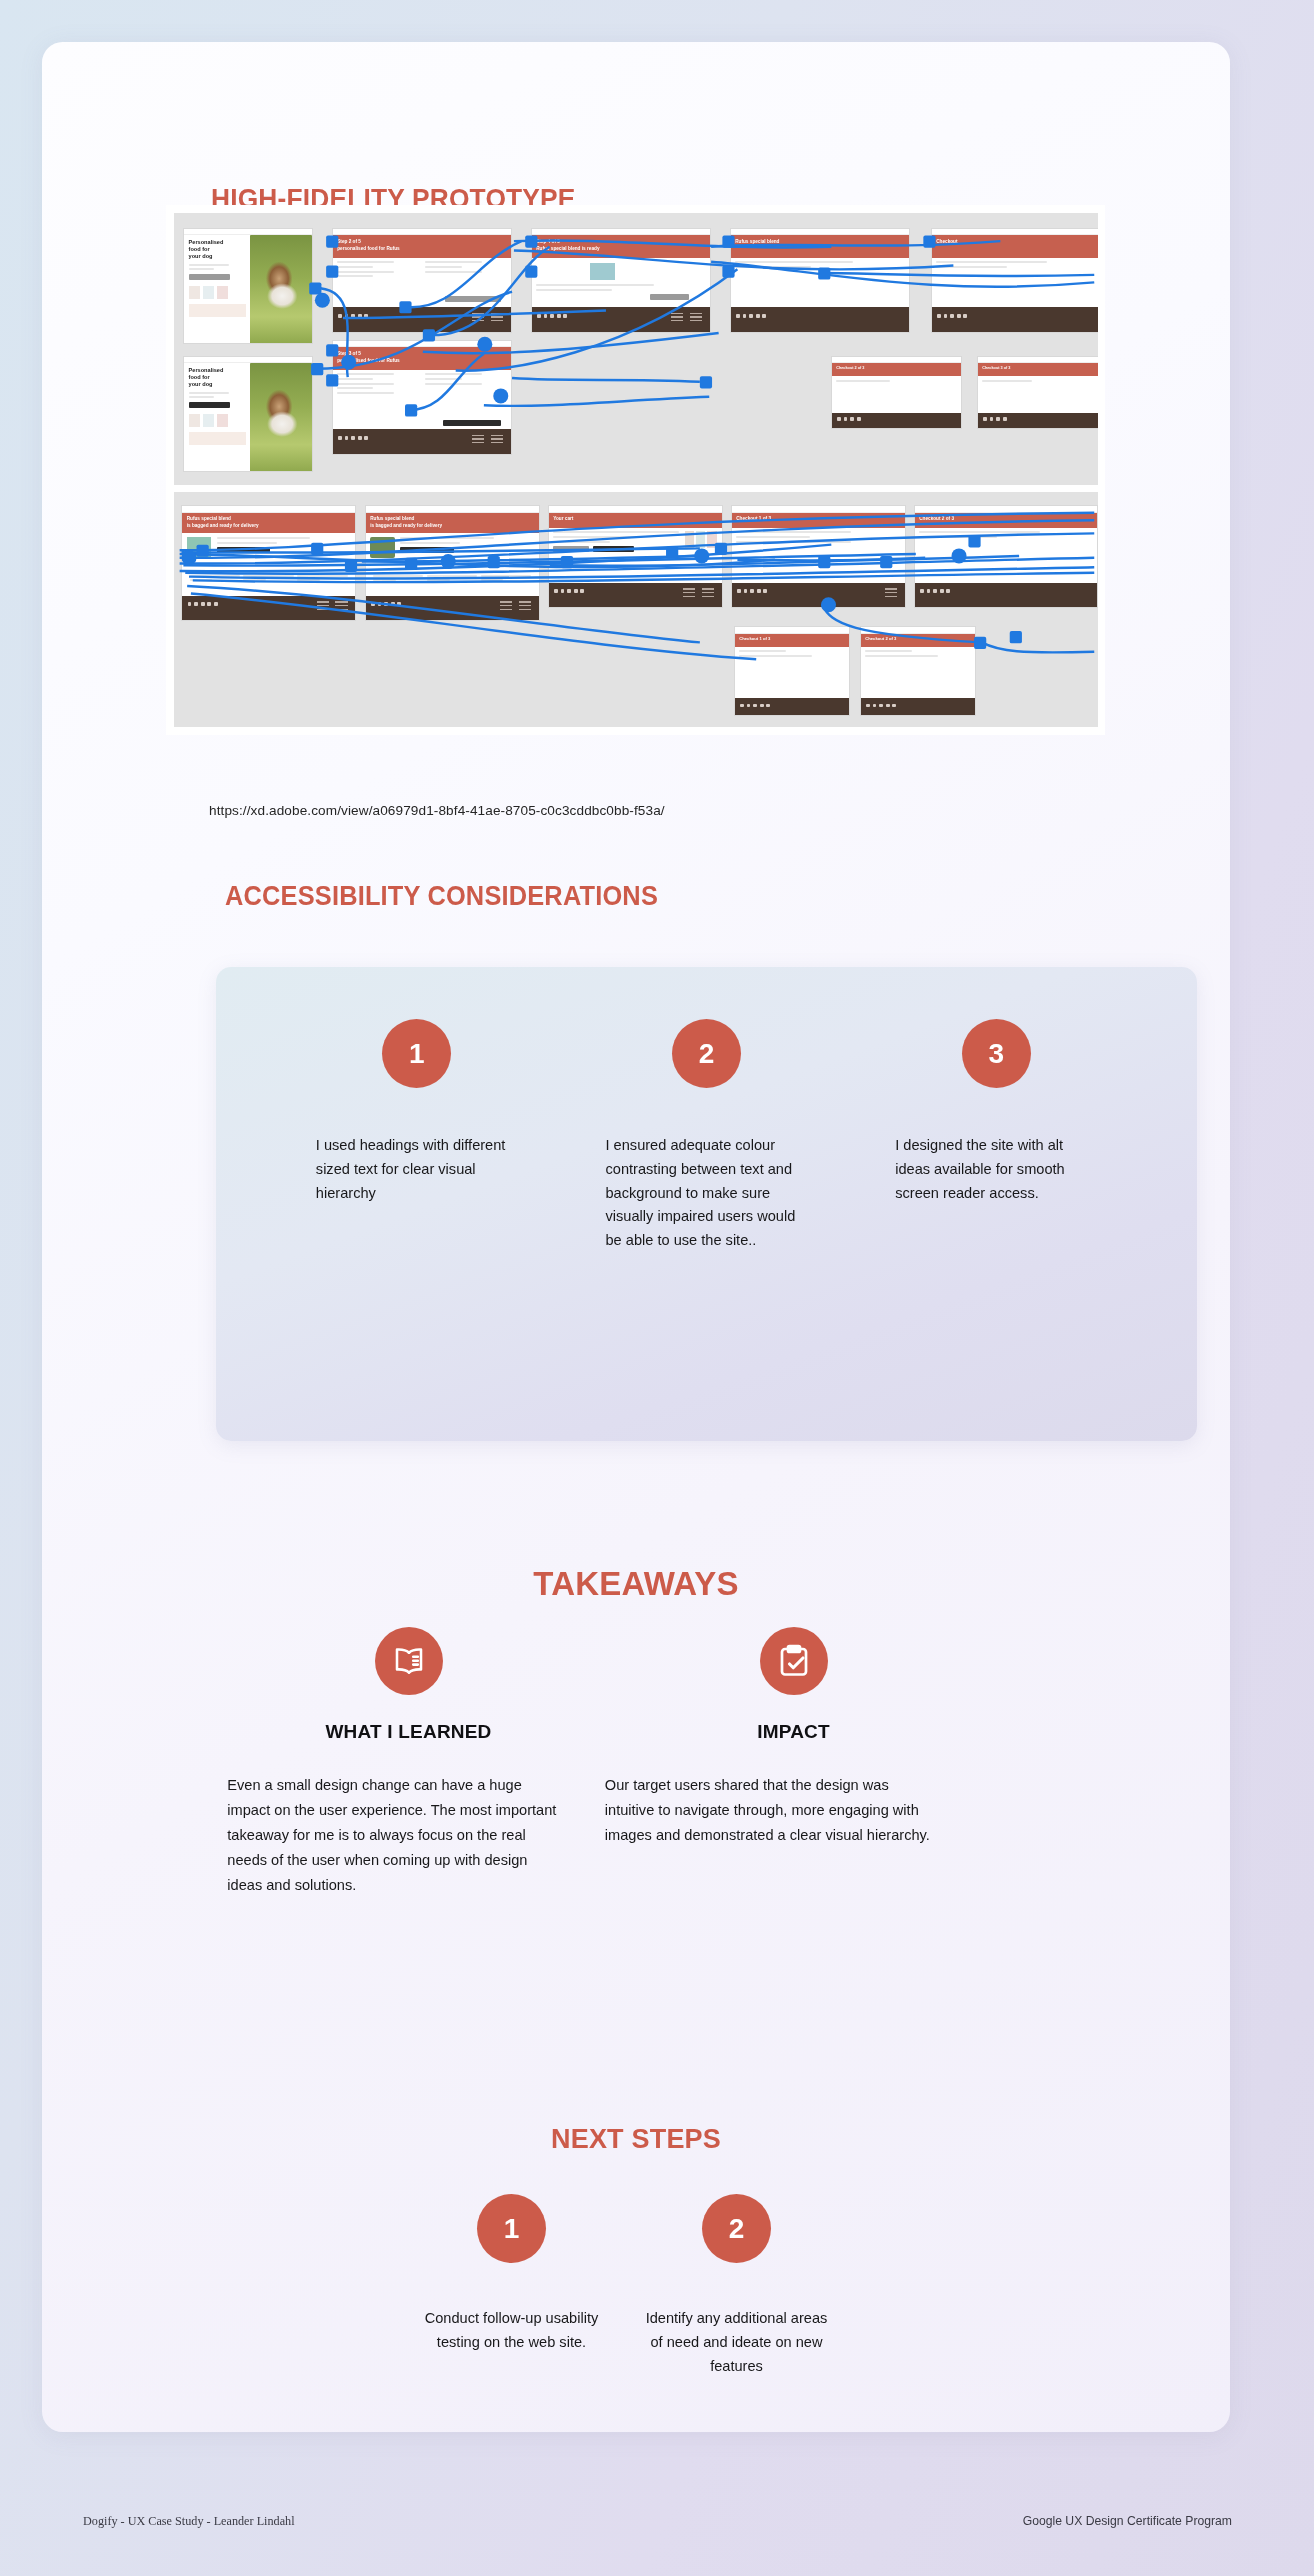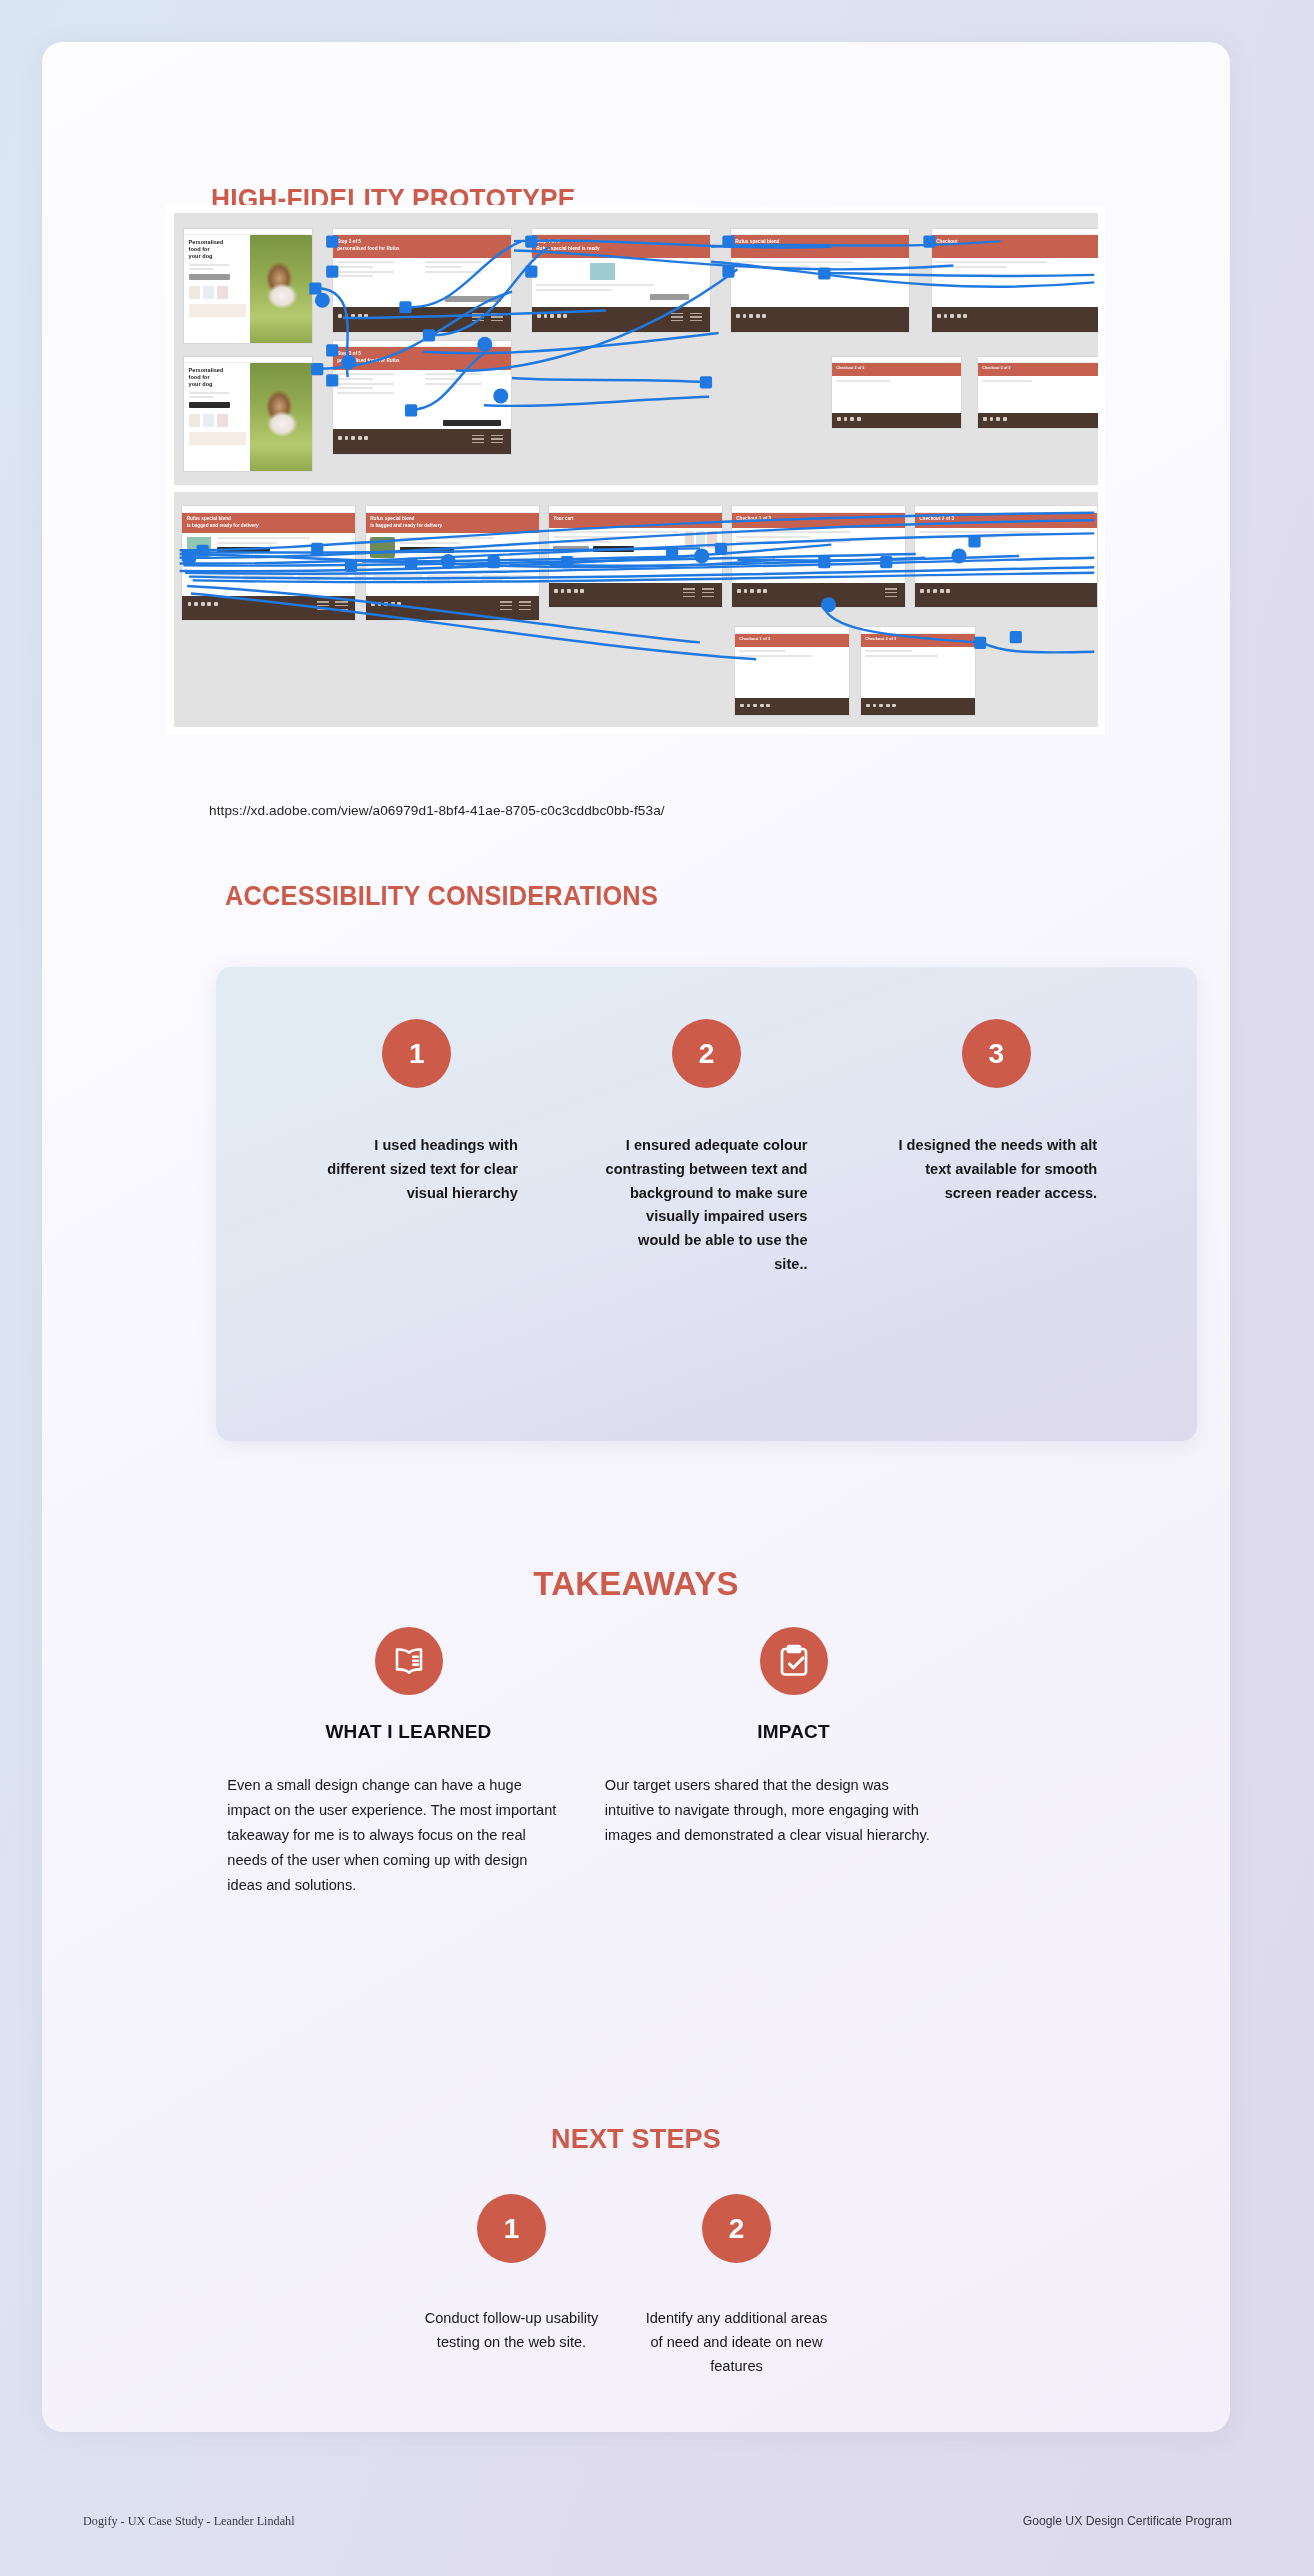--- a/index.html
+++ b/index.html
@@ -244,25 +244,24 @@
     display: flex;
     align-items: center;
     justify-content: center;
     font-size: 28px;
     font-weight: 600;
   }
 
   .access-text {
     margin-top: 46px;
     width: 202px;
-    text-align: right;
+    text-align: left;
     font-size: 14.6px;
     line-height: 1.63;
     color: #18181a;
-    font-weight: bold;
   }
 
   
   .takeaway-row {
     position: absolute;
     left: 174px;
     top: 1585px;
     width: 770px;
     display: flex;
     gap: 0;
@@ -895,21 +894,21 @@
         <div class="access-text">I used headings with different sized text for clear visual hierarchy</div>
       </div>
 
       <div class="access-col">
         <div class="num-circle">2</div>
         <div class="access-text">I ensured adequate colour contrasting between text and background to make sure visually impaired users would be able to use the site..</div>
       </div>
 
       <div class="access-col">
         <div class="num-circle">3</div>
-        <div class="access-text">I designed the needs with alt text available for smooth screen reader access.</div>
+        <div class="access-text">I designed the site with alt ideas available for smooth screen reader access.</div>
       </div>
 
     </div>
   </div>
 
   <div class="section-heading heading-takeaways">TAKEAWAYS</div>
 
   <div class="takeaway-row">
 
     <div class="takeaway-col">

